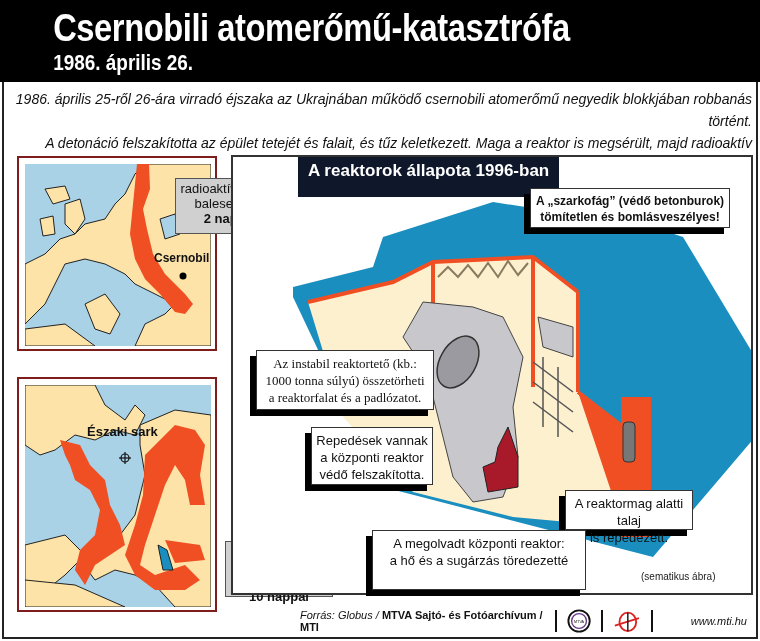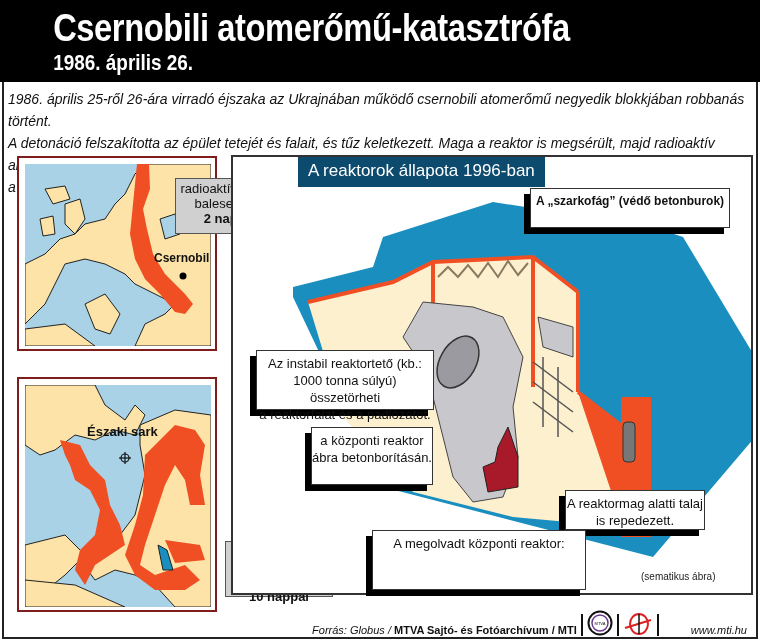--- a/index.html
+++ b/index.html
@@ -5,36 +5,36 @@
   * { box-sizing: border-box; margin: 0; padding: 0; }
   html, body { width: 760px; height: 641px; background: #fff; overflow: hidden; }
   body { font-family: "Liberation Sans", sans-serif; position: relative; }
 
   .header { position: absolute; left: 0; top: 0; width: 760px; height: 82px; background: #000; color: #fff; text-align: left; }
   .header .title { font-family: "Liberation Sans", sans-serif; font-weight: bold; font-size: 38px; line-height: 44px; padding-top: 6px; letter-spacing: -0.5px; transform: scaleX(0.86); }
   .header .subtitle { font-weight: bold; font-size: 22px; line-height: 26px; transform: scaleX(0.86); }
 
   .frame { position: absolute; left: 2px; top: 82px; width: 756px; height: 557px; border: 2px solid #222; border-top: none; }
 
-  .intro { position: absolute; left: 8px; top: 88px; width: 744px; text-align: left; font-style: italic; font-size: 14px; line-height: 22px; color: #111; }
+  .intro { position: absolute; left: 8px; top: 88px; width: 744px; text-align: right; font-style: italic; font-size: 14px; line-height: 22px; color: #111; }
 
   .map-panel { position: absolute; border: 2px solid #7f1d1d; background: #fff; }
   .map-panel svg { position: absolute; left: 6px; top: 6px; }
 
   .cloud-label { position: absolute; background: #d0d0d0; border: 1.5px solid #555; text-align: center; font-size: 13px; line-height: 15px; color: #111; padding: 2px 4px; }
 
   .reactor-panel { position: absolute; left: 231px; top: 155px; width: 522px; height: 440px; border: 2px solid #333; background: #fff; overflow: hidden; }
-  .reactor-title { position: absolute; left: 298px; top: 157px; background: #0c4a6e; color: #fff; font-weight: normal; font-size: 17px; padding: 4px 10px; height: 30px; }
+  .reactor-title { position: absolute; left: 298px; top: 157px; background: #0f172a; color: #fff; font-weight: bold; font-size: 17px; padding: 4px 10px; height: 40px; }
 
   .callout { position: absolute; background: #fff; border: 1.5px solid #333; box-shadow: -6px 6px 0 #000; text-align: center; font-size: 13px; line-height: 17px; color: #111; padding: 4px 0; }
   .callout.bold { font-weight: bold; font-size: 12px; line-height: 16px; }
 
   .note { position: absolute; left: 641px; top: 571px; font-size: 10px; color: #222; }
 
-  .footer { position: absolute; left: 300px; top: 606px; height: 30px; width: 455px; display: flex; align-items: flex-end; justify-content: flex-end; gap: 4px; font-size: 11px; color: #111; padding-right: 8px; }
+  .footer { position: absolute; left: 300px; top: 606px; height: 30px; width: 455px; display: flex; align-items: center; justify-content: flex-end; gap: 10px; font-size: 11px; color: #111; padding-right: 8px; }
   .footer .src { font-style: italic; }
   .footer .src b { font-style: normal; }
   .footer .sep { width: 2px; height: 22px; background: #111; }
   .footer .url { font-style: italic; padding-left: 28px; }
 </style>
 </head>
 <body>
 
 <div class="header">
   <div class="title">Csernobili atomerőmű-katasztrófa</div>
@@ -130,36 +130,39 @@
       <line x1="325" y1="210" x2="325" y2="280"></line>
     </g>
 
     <rect x="390" y="265" width="12" height="40" rx="4" fill="#777" stroke="#333" stroke-width="1"></rect>
   </svg>
 </div>
 <div class="reactor-title">A reaktorok állapota 1996-ban</div>
 
 <div class="callout bold" style="left:530px; top:188px; width:200px; height:40px;">
   <div>A „szarkofág” (védő betonburok)</div>
+  <div>tömítetlen és bomlásveszélyes!</div>
 </div>
-<div class="callout" style="left:256px; top:350px; width:178px; height:60px;">
+<div class="callout" style="left:256px; top:350px; width:178px; height:60px;font-family:Liberation Serif, serif;">
   <div>Az instabil reaktortető (kb.:</div>
   <div>1000 tonna súlyú) összetörheti</div>
   <div>a reaktorfalat és a padlózatot.</div>
 </div>
 <div class="callout" style="left:311px; top:427px; width:122px; height:58px;">
+  <div>Repedések vannak</div>
   <div>a központi reaktor</div>
-  <div>ábra betonborításán.</div>
+  <div>védő felszakította.</div>
 </div>
-<div class="callout" style="left:565px; top:490px; width:140px; height:40px;">
+<div class="callout" style="left:565px; top:490px; width:128px; height:40px;">
   <div>A  reaktormag alatti talaj</div>
   <div>is repedezett.</div>
 </div>
 <div class="callout" style="left:372px; top:530px; width:214px; height:60px;">
   <div>A megolvadt központi reaktor:</div>
+  <div>a hő és a sugárzás töredezetté</div>
 </div>
 
 <div class="note">(sematikus ábra)</div>
 
 <div class="footer">
   <span class="src"><span>Forrás: Globus / </span><b>MTVA Sajtó- és Fotóarchívum / MTI</b></span>
   <span class="sep"></span>
   <svg width="26" height="26" viewBox="0 0 26 26">
     <circle cx="13" cy="13" r="11.5" fill="none" stroke="#111" stroke-width="2"></circle>
     <circle cx="13" cy="13" r="8" fill="none" stroke="#6a3a8a" stroke-width="1.5"></circle>

